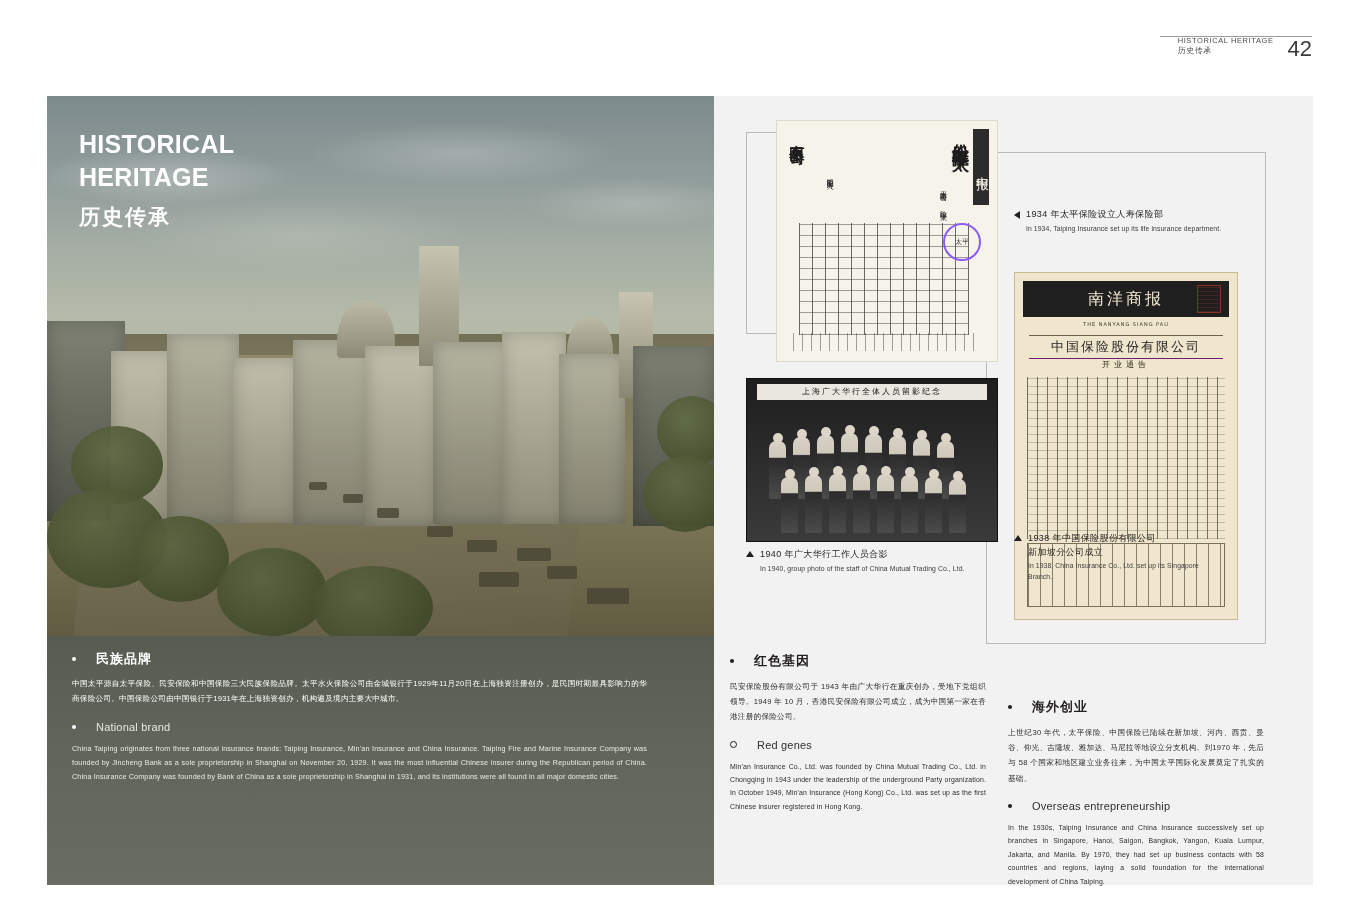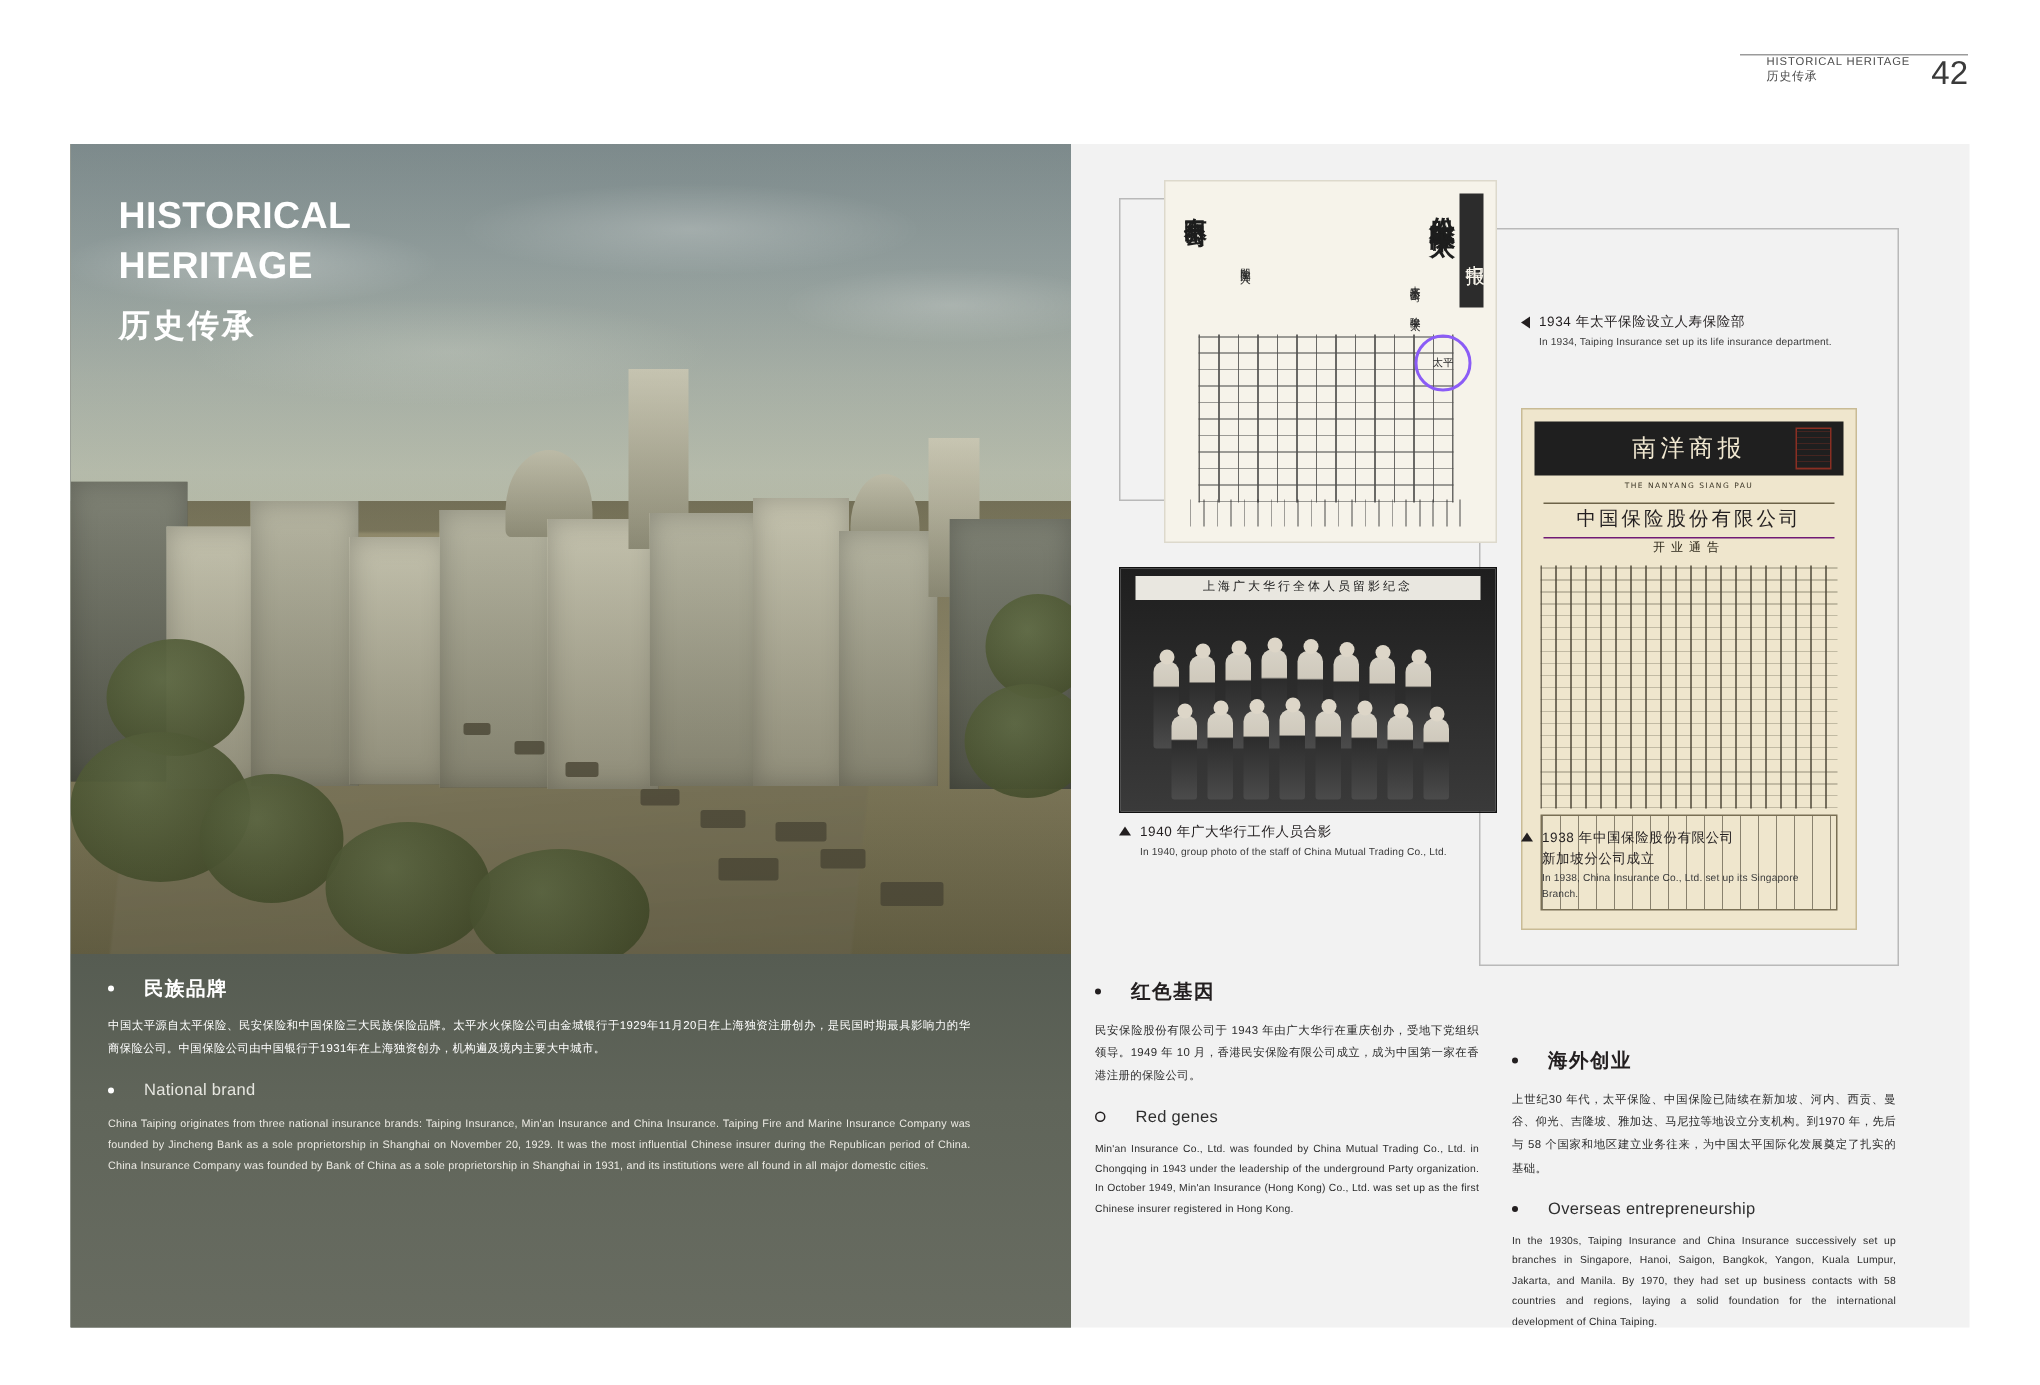--- a/index.html
+++ b/index.html
@@ -333,21 +333,21 @@
   .gp-banner {
     position: absolute;
     left: 10px; right: 10px; top: 5px;
     height: 16px;
     background: #e9e7e0;
     color: #1a1a1a;
     font-size: 8px;
     letter-spacing: 2px;
     text-align: center;
     line-height: 16px;
-    font-family: Liberation Mono, monospace;
+    font-family: Liberation Sans, sans-serif;
   }
   .gp-people { position: absolute; left: 0; right: 0; top: 26px; bottom: 0; }
   .person {
     position: absolute;
     width: 17px;
     border-radius: 7px 7px 2px 2px;
     background: linear-gradient(180deg,#d7d2c6 0%, #cfc9bc 28%, #2c2c2c 30%, #4b4b4b 100%);
   }
   .person.head::before {
     content: "";
@@ -634,21 +634,21 @@
   <div class="img-box nanyang">
     <div class="ny-masthead">南洋商报</div>
     <div class="ny-sub">THE NANYANG SIANG PAU</div>
     <div class="ny-title">中国保险股份有限公司</div>
     <div class="ny-sub2">开业通告</div>
     <div class="ny-cols"></div>
     <div class="ny-box"></div>
     <div class="ny-stamp"></div>
   </div>
 
-  <div class="caption" style="left:300px; top:456px; width:240px;">
+  <div class="caption" style="left:300px; top:436px; width:240px;">
     <div class="cap-row">
       <span class="tri tri-up"></span>
       <span class="cap-cn">1938 年中国保险股份有限公司</span>
     </div>
     <div class="cap-cn" style="margin-left:14px;">新加坡分公司成立</div>
     <div class="cap-en" style="margin-left:14px; width:190px;">In 1938, China Insurance Co., Ltd. set up its Singapore Branch.</div>
   </div>
 
   <div class="col col-left">
     <div class="bullet-head">

